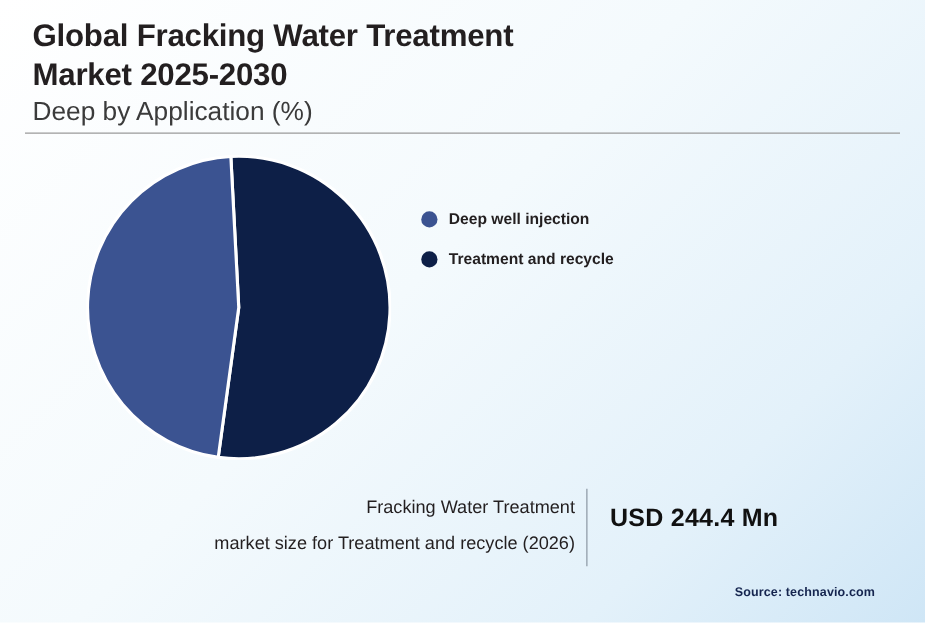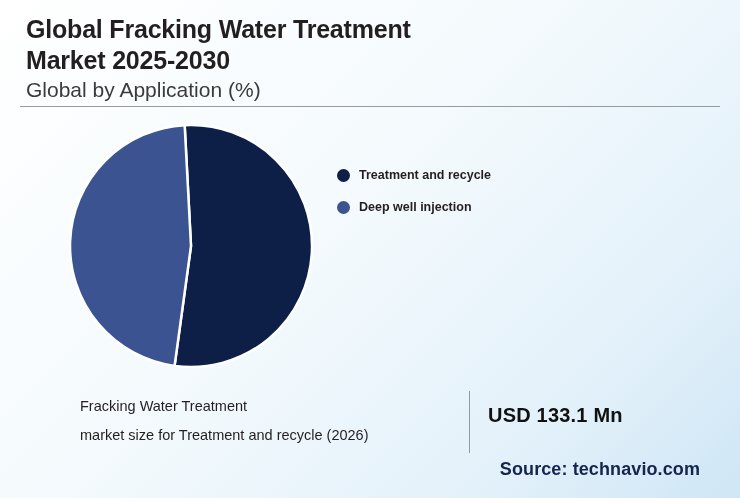--- a/index.html
+++ b/index.html
@@ -88,21 +88,21 @@
     left: 80px;
     top: 392px;
     width: 620px;
     height: 62px;
   }
   .footer-left {
     position: absolute;
     left: 0;
     top: 0;
     width: 380px;
-    text-align: left;
+    text-align: right;
     font-size: 14.5px;
     color: #231f20;
     line-height: 2.0;
   }
   .footer-divider {
     position: absolute;
     left: 389px;
     top: -1px;
     width: 1px;
     height: 62px;
@@ -114,65 +114,65 @@
     top: 12px;
     font-size: 20px;
     font-weight: bold;
     color: #111111;
     letter-spacing: 0.2px;
   }
   .source {
     position: absolute;
     right: 24px;
     bottom: 18px;
-    font-size: 18px;
+    font-size: 10px;
     font-weight: bold;
     color: #15254f;
     letter-spacing: 0.1px;
   }
 </style>
 </head>
 <body>
 
 <div class="page">
 
   <div class="title-block">
     <div class="title-main">
       <span>Global Fracking Water Treatment</span><br>
       <span>Market 2025-2030</span>
     </div>
-    <div class="title-sub">Global by Application (%)</div>
+    <div class="title-sub">Deep by Application (%)</div>
   </div>
 
   <div class="rule"></div>
 
   <div class="pie-wrap">
     <svg class="pie-svg" width="244" height="244" viewBox="0 0 244 244">
       <g id="pie-slices">
           <path d="M 122 122 L 115.67 1.17 A 121 121 0 1 1 105.58 241.88 Z" fill="#0d1f47" stroke="#ffffff" stroke-width="2.5"></path>
           <path d="M 122 122 L 105.58 241.88 A 121 121 0 0 1 115.67 1.17 Z" fill="#3b5391" stroke="#ffffff" stroke-width="2.5"></path>
         </g>
     </svg>
   </div>
 
   <div class="legend">
     <div class="legend-row">
+      <span class="legend-dot" style="background:#3b5391"></span>
+      <span class="legend-label">Deep well injection</span>
+    </div>
+    <div class="legend-row">
       <span class="legend-dot" style="background:#0d1f47"></span>
       <span class="legend-label">Treatment and recycle</span>
-    </div>
-    <div class="legend-row">
-      <span class="legend-dot" style="background:#3b5391"></span>
-      <span class="legend-label">Deep well injection</span>
     </div>
   </div>
 
   <div class="footer">
     <div class="footer-left">
       <div>Fracking Water Treatment</div>
       <div>market size for Treatment and recycle (2026)</div>
     </div>
     <div class="footer-divider"></div>
-    <div class="footer-value">USD 133.1 Mn</div>
+    <div class="footer-value">USD 244.4 Mn</div>
   </div>
 
   <div class="source">Source: technavio.com</div>
 
 </div>
 
 </body></html>

